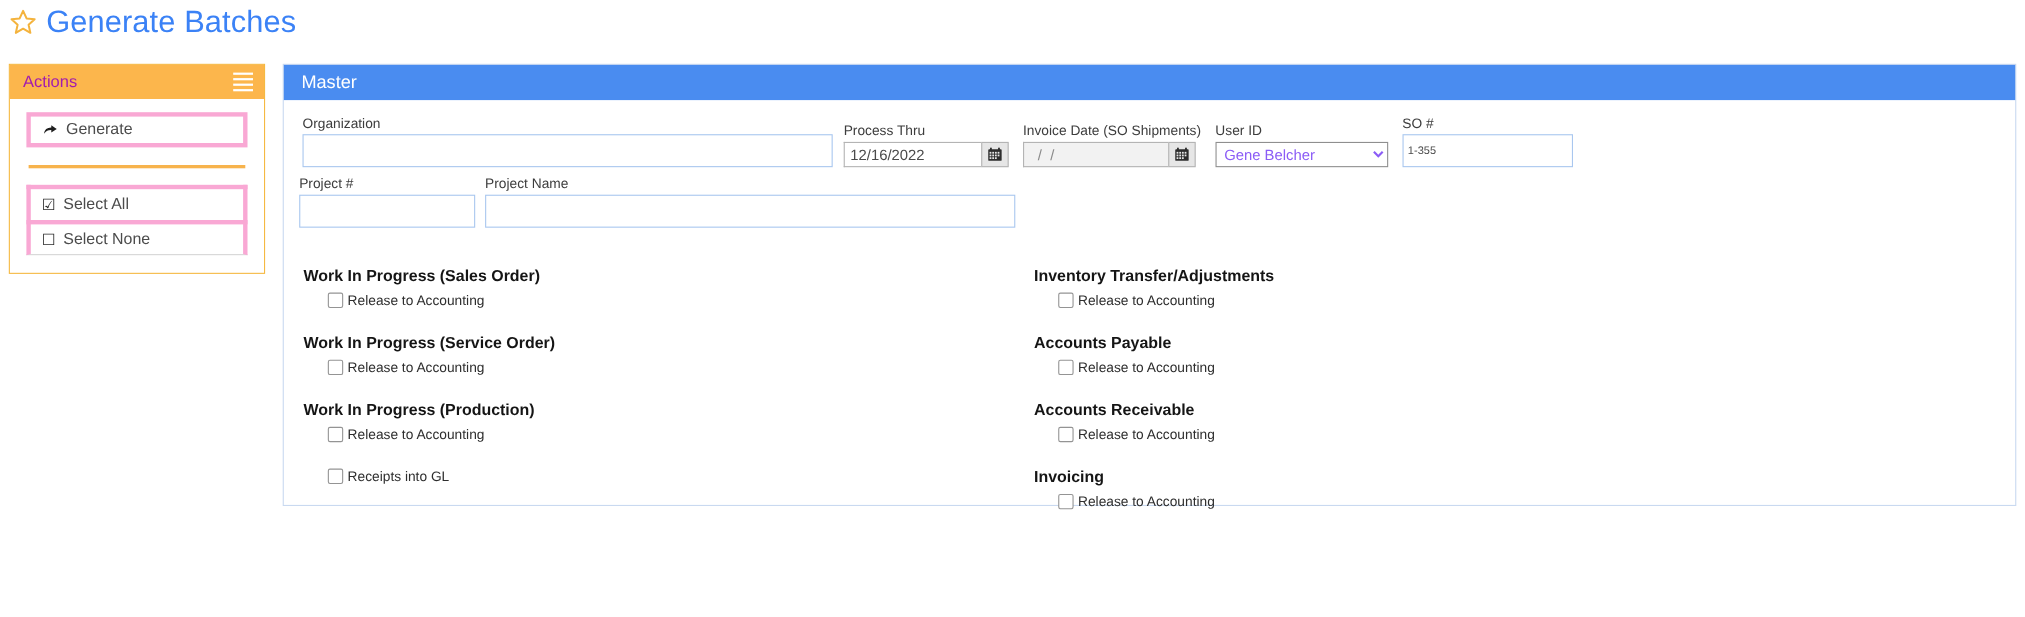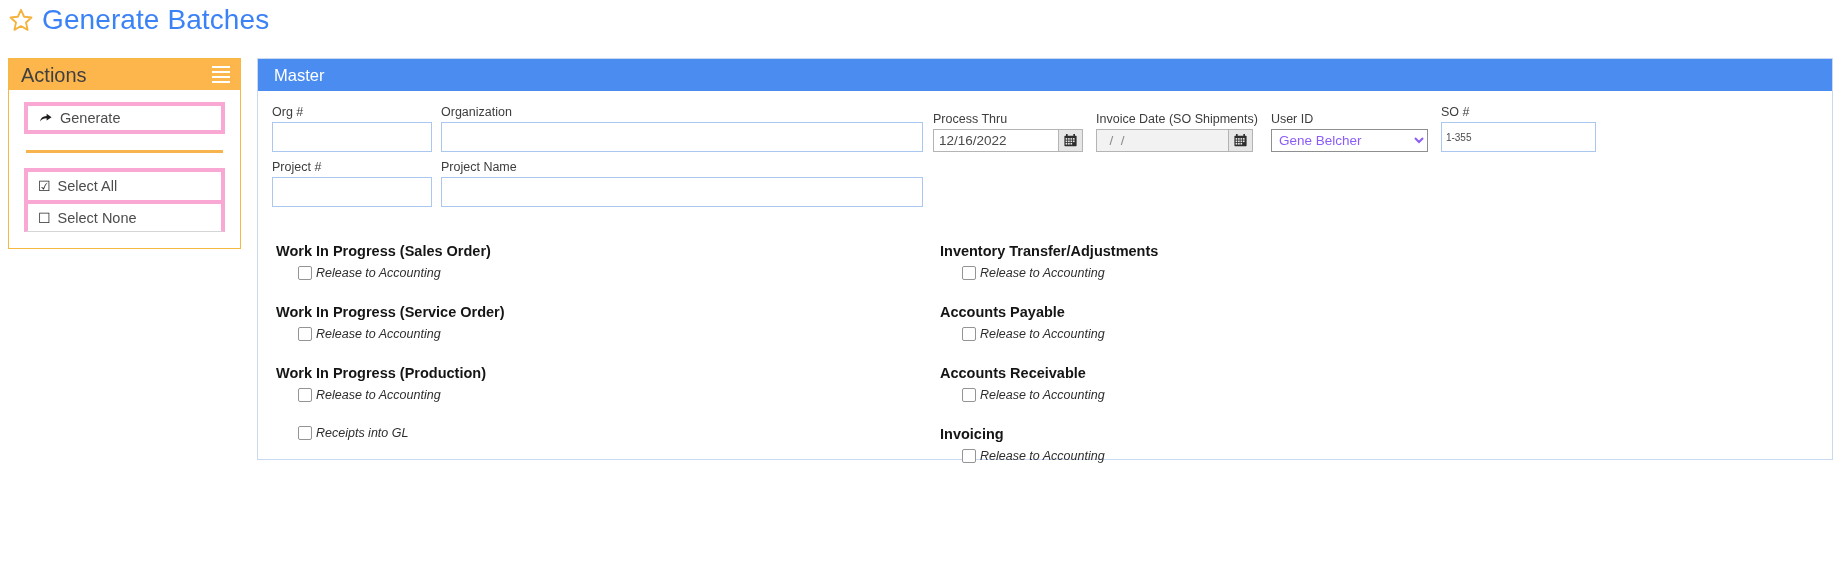--- a/index.html
+++ b/index.html
@@ -50,22 +50,22 @@
   .actions-header {
     background: #fcb64c;
     height: 31px;
     display: flex;
     align-items: center;
     justify-content: space-between;
     padding: 0 10px 0 12px;
     box-sizing: border-box;
   }
   .actions-header-title {
-    color: #404040;
-    font-size: 20px;
+    color: #a21caf;
+    font-size: 15px;
     line-height: 16px;
   }
   .hamburger-icon {
     display: flex;
     flex-direction: column;
     justify-content: center;
     gap: 3px;
     width: 18px;
     cursor: pointer;
   }
@@ -219,21 +219,20 @@
     font-size: 14.5px;
     font-weight: bold;
     color: #151515;
     margin: 0 0 7px 10px;
   }
   .cb-row {
     display: flex;
     align-items: center;
     margin-left: 32px;
     cursor: pointer;
-    font-style: italic;
   }
   .cb-box {
     width: 14px;
     height: 14px;
     border: 1.5px solid #949494;
     border-radius: 2px;
     background: #fff;
     box-sizing: border-box;
     flex: none;
   }
@@ -292,24 +291,20 @@
 </div>
 
 <div class="master-panel">
   <div class="master-header">
     <span class="master-header-title">Master</span>
   </div>
 
   <div class="master-body">
 
     <div class="field-row" style="padding-left:6px;">
-      <div class="field" style="width:160px;">
-        <span class="field-label">Org #</span>
-        <input class="txt-input" type="text" style="width: 160px;" value="">
-      </div>
       <div class="field" style="width:482px; margin-left:3px;">
         <span class="field-label">Organization</span>
         <input class="txt-input" type="text" style="width: 482px;" value="">
       </div>
 
       <div class="field" style="margin-left:4px;">
         <span class="field-label">Process Thru</span>
         <div class="date-wrap">
           <input class="date-input" type="text" style="width: 125px;" value="12/16/2022">
           <span class="cal-btn">

